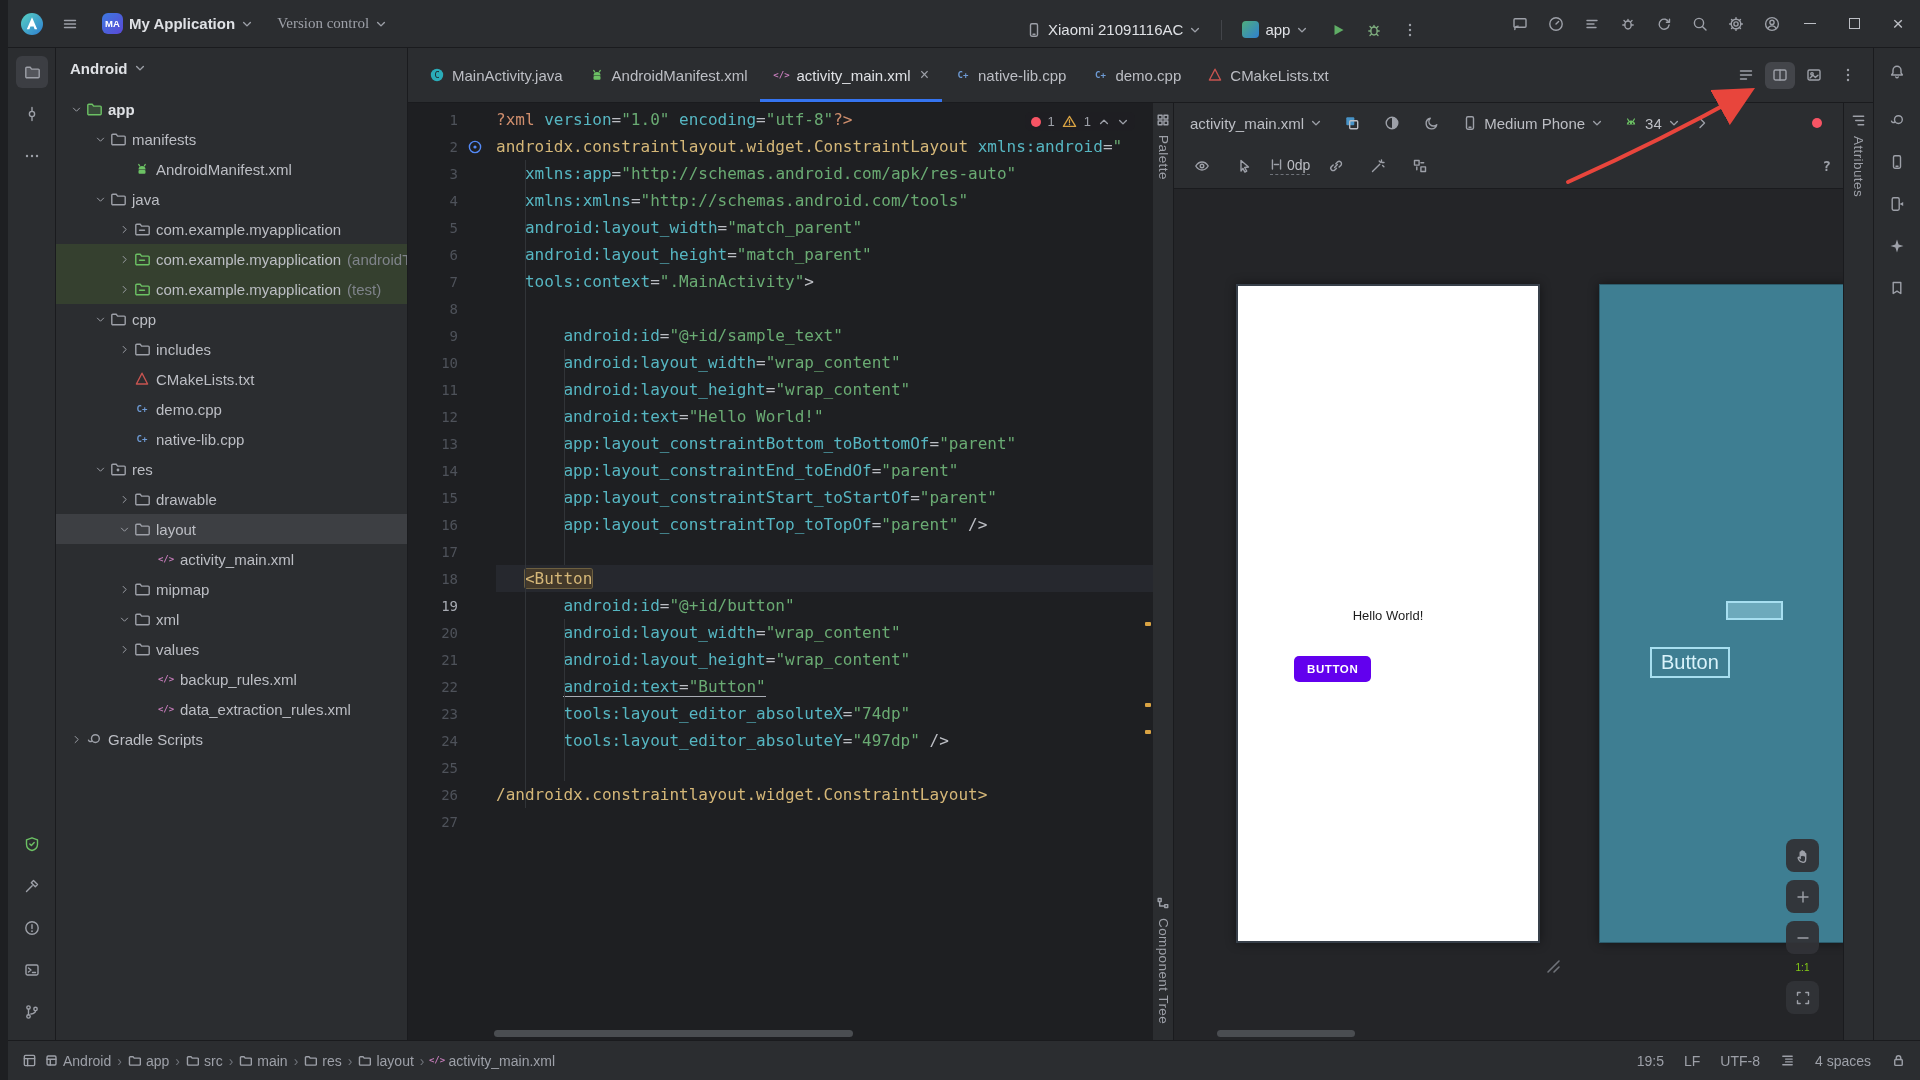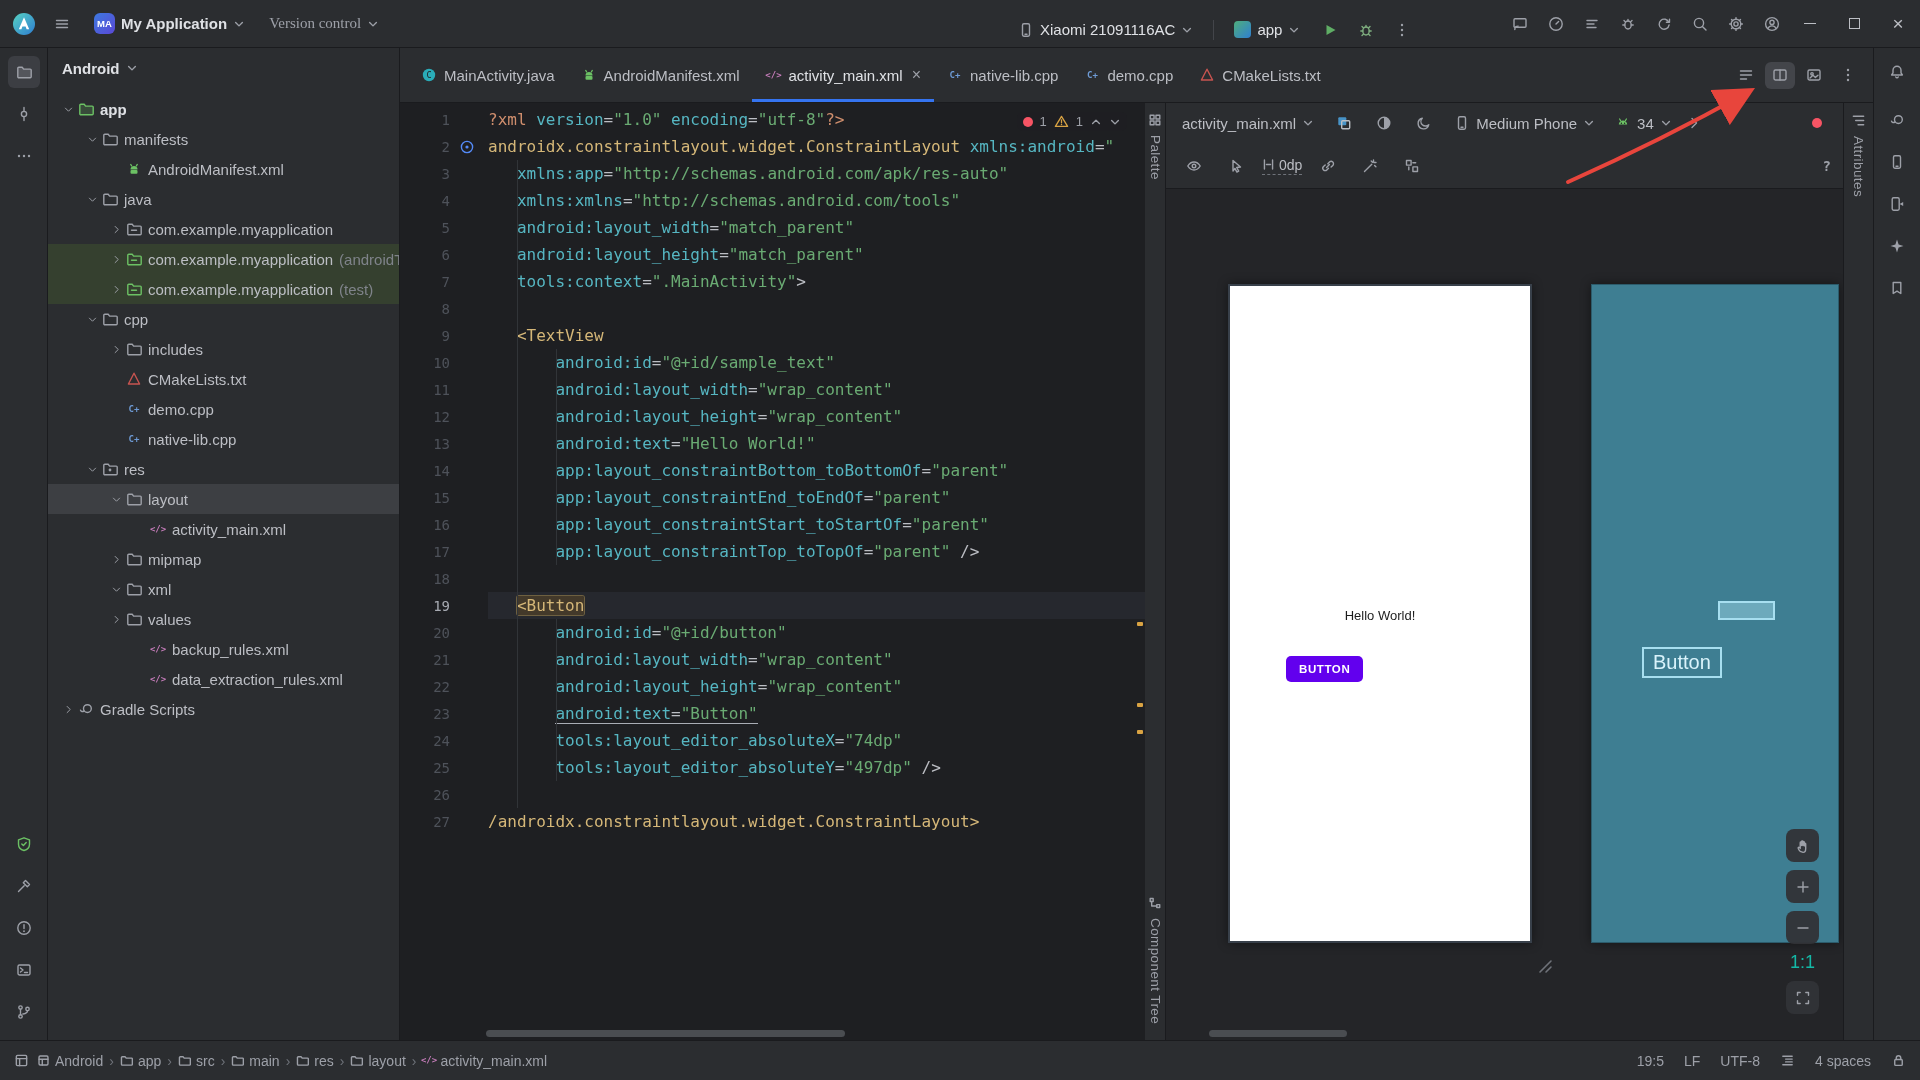--- a/index.html
+++ b/index.html
@@ -1,18 +1,18 @@
 <!DOCTYPE html>
 <html><head>
 <meta charset="utf-8">
 <style>
   * { margin:0; padding:0; box-sizing:border-box; }
   html,body { width:1920px; height:1080px; overflow:hidden; }
   body { background:#1e1f22; color:#bcbec4; font-family:"Liberation Sans","DejaVu Sans",sans-serif; font-size:15px; }
-  .app { width:1920px; height:1080px; display:flex; flex-direction:column; position:relative; }
+  .app { width:1920px; height:1080px; display:flex; flex-direction:column; position:relative;padding-left:8px; }
 
   .ic { display:inline-flex; width:16px; height:16px; align-items:center; justify-content:center; flex:none; color:#9da0a8; }
   .ic svg { width:100%; height:100%; }
   .ic svg * { vector-effect:non-scaling-stroke; }
   .txticon { font-family:"DejaVu Sans Mono",monospace; font-size:9px; font-weight:bold; line-height:1; }
   .xmlg { color:#c77dbb; }
   .cppg { color:#6e9bd5; }
   .helpg { font-size:14px; color:#9da0a8; font-weight:bold; }
   .icbtn { width:32px; height:32px; border-radius:6px; display:inline-flex; align-items:center; justify-content:center; color:#9da0a8; cursor:default; flex:none; }
   .icbtn.active { background:#3c3e43; }
@@ -109,21 +109,21 @@
 
   .frame-white { position:absolute; left:62px; top:95px; width:304px; height:659px; background:#ffffff; border:2px solid #38404a; box-shadow:0 0 10px rgba(0,0,0,.45); }
   .hello { position:absolute; top:322px; left:0; width:100%; text-align:center; color:#1c1c1c; font-size:13px; }
   .btn-purple { position:absolute; left:56px; top:370px; background:#6200ee; color:#fff; font-size:11.5px; font-weight:bold; letter-spacing:.6px; padding:7px 13px; border-radius:5px; }
   .frame-blueprint { position:absolute; left:425px; top:95px; width:248px; height:659px; background:#3e7e92; border:1px solid #2c5b6b; box-shadow:0 0 10px rgba(0,0,0,.45); }
   .bp-rect { position:absolute; left:126px; top:316px; width:57px; height:19px; border:2px solid #a7dff0; background:rgba(167,223,240,.45); }
   .bp-button { position:absolute; left:50px; top:362px; border:2px solid #a7dff0; color:#d9f3fb; font-size:20px; padding:2px 9px; }
 
   .zoom-controls { position:absolute; right:24px; bottom:26px; display:flex; flex-direction:column; gap:8px; align-items:center; }
   .zoom-btn { width:33px; height:33px; border-radius:8px; background:rgba(49,51,55,.95); display:flex; align-items:center; justify-content:center; color:#bcbec4; }
-  .zoom-ratio { font-size:18px; color:#14b8a6; }
+  .zoom-ratio { font-size:10px; color:#84cc16; }
   .resize-glyph { position:absolute; left:368px; top:766px; width:20px; height:20px; color:#6f737a; }
   .surf-scroll { position:absolute; left:43px; bottom:3px; width:138px; height:7px; border-radius:4px; background:#4a4d51; }
 
   .attr-strip { width:30px; border-left:1px solid #1a1b1e; display:flex; flex-direction:column; align-items:center; gap:8px; padding-top:10px; flex:none; background:#2b2d30; }
 
   
   .statusbar { height:40px; background:#2b2d30; border-top:1px solid #1a1b1e; display:flex; align-items:center; padding:0 14px; color:#9da0a8; font-size:14px; flex:none; }
   .sb-left { display:flex; align-items:center; gap:8px; min-width:0; }
   .crumbs { display:flex; align-items:center; gap:6px; white-space:nowrap; }
   .crumb { display:inline-flex; align-items:center; gap:5px; }
@@ -561,20 +561,34 @@
               </svg>
             </span>
             <span class="ic" data-icon="res-folder-icon">
               <svg viewBox="0 0 16 16" fill="none" stroke="currentColor" stroke-width="1.4" stroke-linecap="round" stroke-linejoin="round">
                 <path d="M1.8 4.3a1 1 0 0 1 1-1h3.4l1.4 1.8h6.6a1 1 0 0 1 1 1v6.6a1 1 0 0 1-1 1H2.8a1 1 0 0 1-1-1z"></path>
                 <circle cx="8" cy="9" r="1.4" fill="currentColor" stroke="none"></circle>
               </svg>
             </span>
             <span class="tree-label">res</span>
           </div>
+          <div class="tree-row">
+            <span class="ind" style="width: 48px;"></span>
+            <span class="chev">
+              <svg viewBox="0 0 16 16" fill="none" stroke="currentColor" stroke-width="1.4" stroke-linecap="round" stroke-linejoin="round" style="width: 11px; height: 11px;">
+                <path d="M6 3.5L10.5 8 6 12.5"></path>
+              </svg>
+            </span>
+            <span class="ic" data-icon="folder-icon">
+              <svg viewBox="0 0 16 16" fill="none" stroke="currentColor" stroke-width="1.4" stroke-linecap="round" stroke-linejoin="round">
+                <path d="M1.8 4.3a1 1 0 0 1 1-1h3.4l1.4 1.8h6.6a1 1 0 0 1 1 1v6.6a1 1 0 0 1-1 1H2.8a1 1 0 0 1-1-1z"></path>
+              </svg>
+            </span>
+            <span class="tree-label">drawable</span>
+          </div>
           <div class="tree-row hl-selected">
             <span class="ind" style="width: 48px;"></span>
             <span class="chev">
               <svg viewBox="0 0 16 16" fill="none" stroke="currentColor" stroke-width="1.4" stroke-linecap="round" stroke-linejoin="round" style="width: 11px; height: 11px;">
                 <path d="M3.5 6l4.5 4.5L12.5 6"></path>
               </svg>
             </span>
             <span class="ic" data-icon="folder-icon">
               <svg viewBox="0 0 16 16" fill="none" stroke="currentColor" stroke-width="1.4" stroke-linecap="round" stroke-linejoin="round">
                 <path d="M1.8 4.3a1 1 0 0 1 1-1h3.4l1.4 1.8h6.6a1 1 0 0 1 1 1v6.6a1 1 0 0 1-1 1H2.8a1 1 0 0 1-1-1z"></path>
@@ -878,21 +892,20 @@
             <div class="guide" style="left:68px; top:246px; height:216px;"></div>
             <div class="guide" style="left:68px; top:516px; height:162px;"></div>
           <div class="cline"><span class="sg-pr">?xml</span><span class="sg-a"> version</span><span class="sg-p">=</span><span class="sg-s">"1.0"</span><span class="sg-a"> encoding</span><span class="sg-p">=</span><span class="sg-s">"utf-8"</span><span class="sg-pr">?&gt;</span></div>
               <div class="cline"><span class="sg-t">androidx.constraintlayout.widget.ConstraintLayout</span><span class="sg-a"> xmlns:android</span><span class="sg-p">=</span><span class="sg-s">"</span></div>
               <div class="cline"><span class="sg-p">   </span><span class="sg-a">xmlns:app</span><span class="sg-p">=</span><span class="sg-s">"http://schemas.android.com/apk/res-auto"</span></div>
               <div class="cline"><span class="sg-p">   </span><span class="sg-a">xmlns:xmlns</span><span class="sg-p">=</span><span class="sg-s">"http://schemas.android.com/tools"</span></div>
               <div class="cline"><span class="sg-p">   </span><span class="sg-a">android:layout_width</span><span class="sg-p">=</span><span class="sg-s">"match_parent"</span></div>
               <div class="cline"><span class="sg-p">   </span><span class="sg-a">android:layout_height</span><span class="sg-p">=</span><span class="sg-s">"match_parent"</span></div>
               <div class="cline"><span class="sg-p">   </span><span class="sg-a">tools:context</span><span class="sg-p">=</span><span class="sg-s">".MainActivity"</span><span class="sg-p">&gt;</span></div>
               <div class="cline"></div>
-              <div class="cline"><span class="sg-p">   </span><span class="sg-t">&lt;TextView</span></div>
               <div class="cline"><span class="sg-p">       </span><span class="sg-a">android:id</span><span class="sg-p">=</span><span class="sg-s">"@+id/sample_text"</span></div>
               <div class="cline"><span class="sg-p">       </span><span class="sg-a">android:layout_width</span><span class="sg-p">=</span><span class="sg-s">"wrap_content"</span></div>
               <div class="cline"><span class="sg-p">       </span><span class="sg-a">android:layout_height</span><span class="sg-p">=</span><span class="sg-s">"wrap_content"</span></div>
               <div class="cline"><span class="sg-p">       </span><span class="sg-a">android:text</span><span class="sg-p">=</span><span class="sg-s">"Hello World!"</span></div>
               <div class="cline"><span class="sg-p">       </span><span class="sg-a">app:layout_constraintBottom_toBottomOf</span><span class="sg-p">=</span><span class="sg-s">"parent"</span></div>
               <div class="cline"><span class="sg-p">       </span><span class="sg-a">app:layout_constraintEnd_toEndOf</span><span class="sg-p">=</span><span class="sg-s">"parent"</span></div>
               <div class="cline"><span class="sg-p">       </span><span class="sg-a">app:layout_constraintStart_toStartOf</span><span class="sg-p">=</span><span class="sg-s">"parent"</span></div>
               <div class="cline"><span class="sg-p">       </span><span class="sg-a">app:layout_constraintTop_toTopOf</span><span class="sg-p">=</span><span class="sg-s">"parent"</span><span class="sg-p"> /&gt;</span></div>
               <div class="cline"></div>
               <div class="cline cur"><span class="sg-p">   </span><span class="sg-tsel">&lt;Button</span></div>

